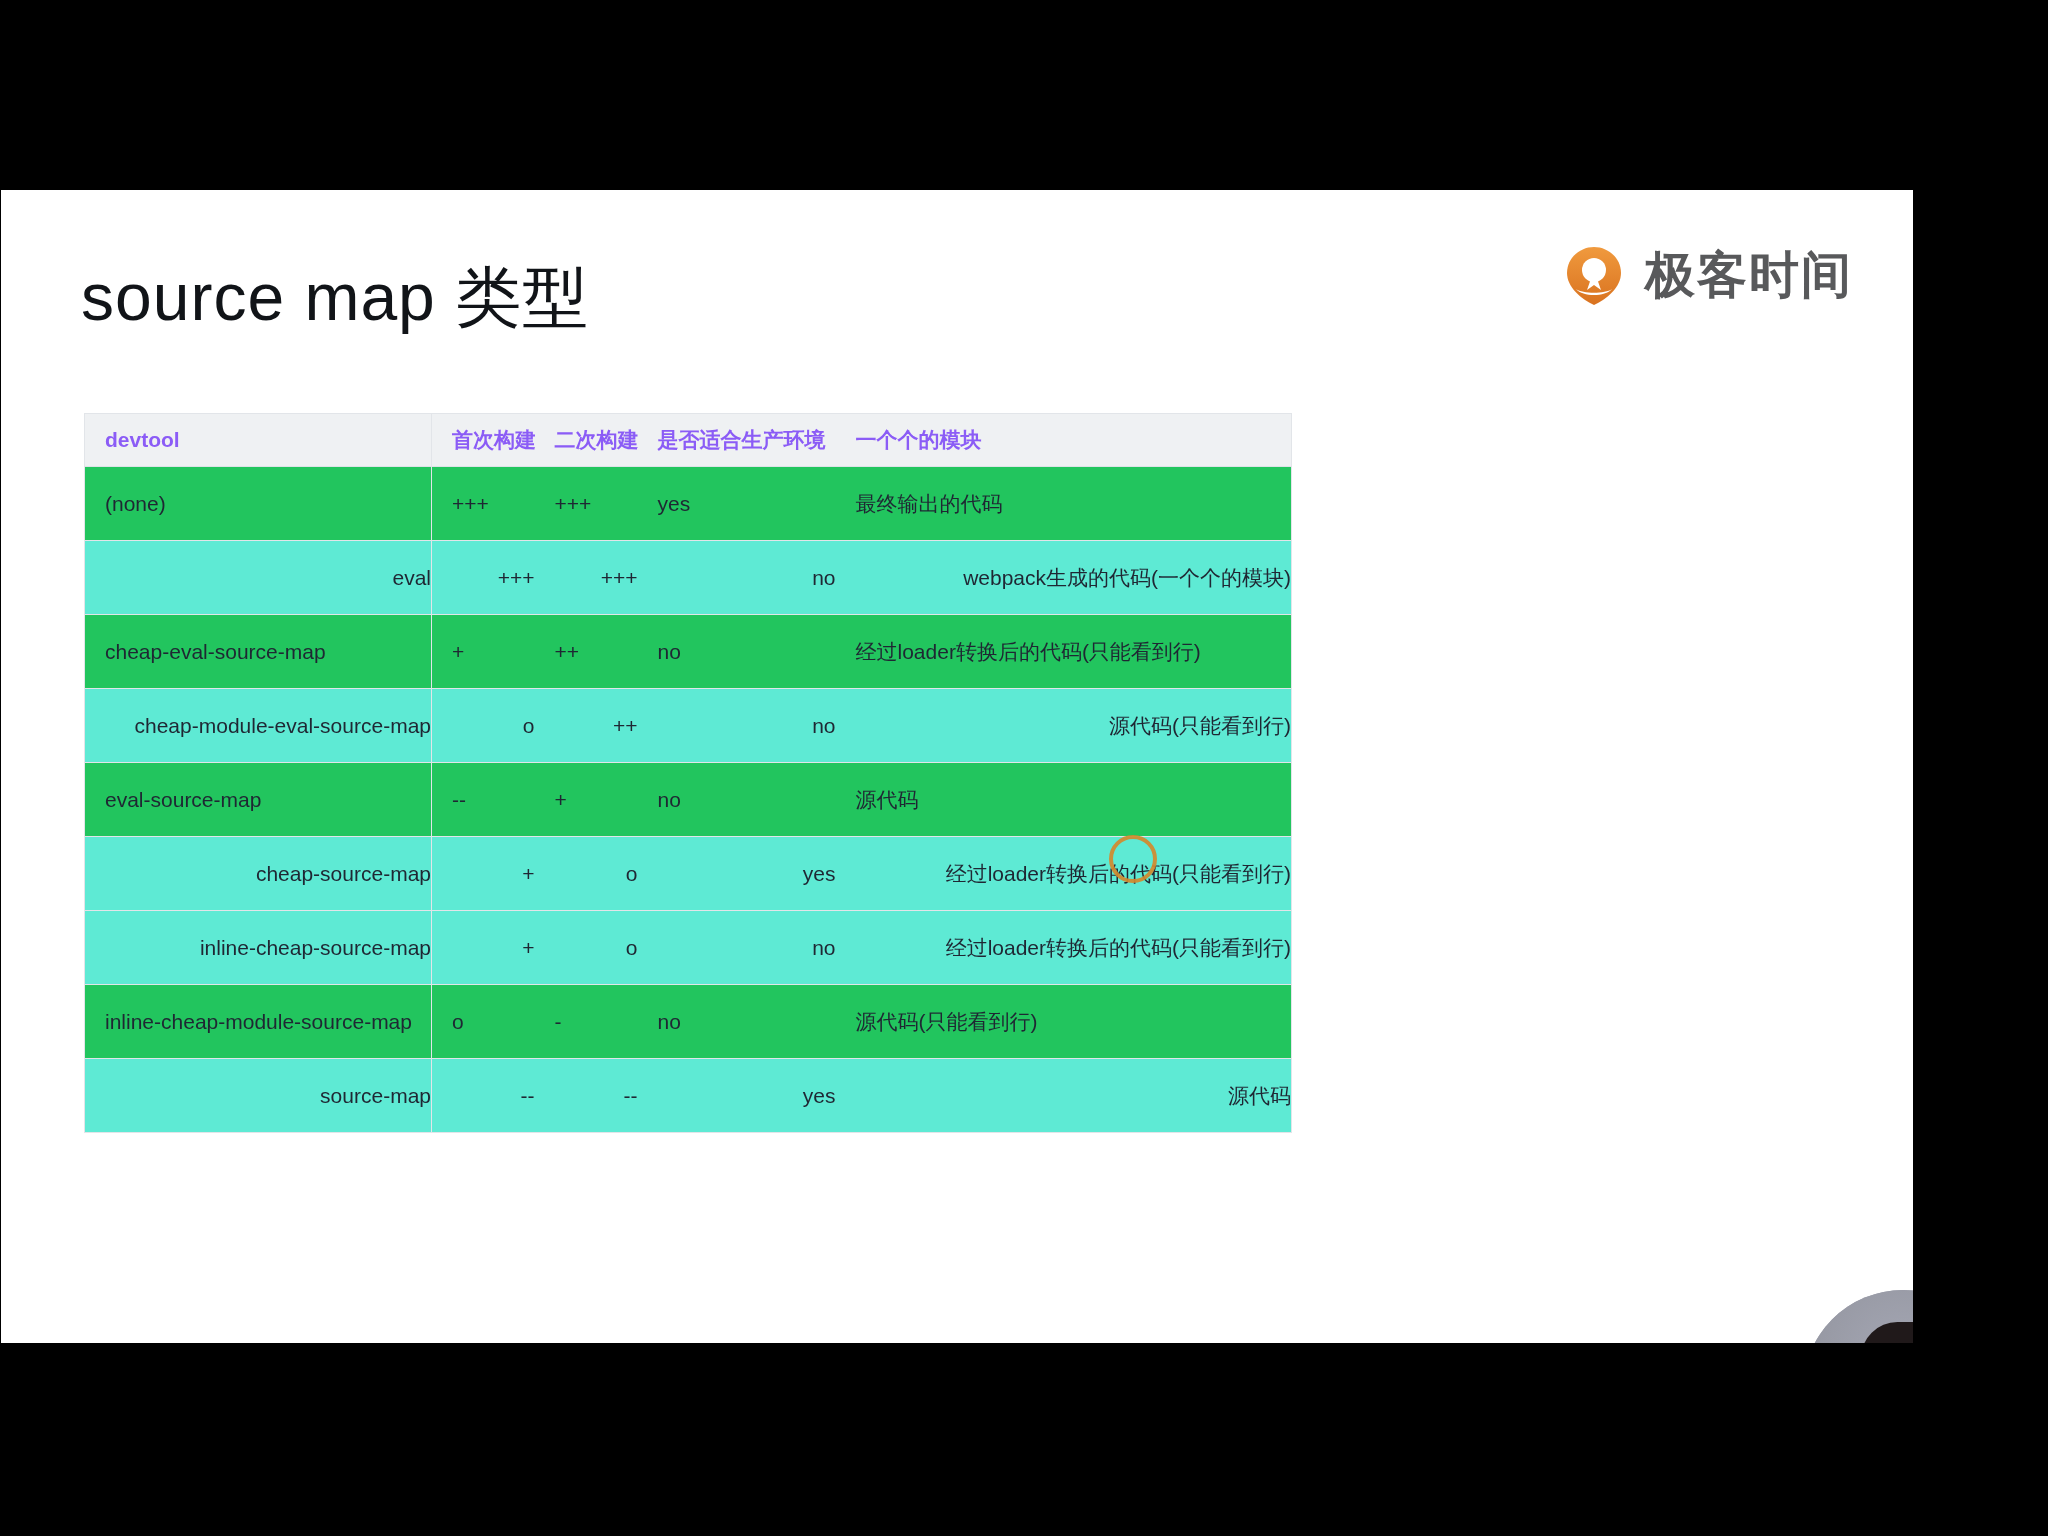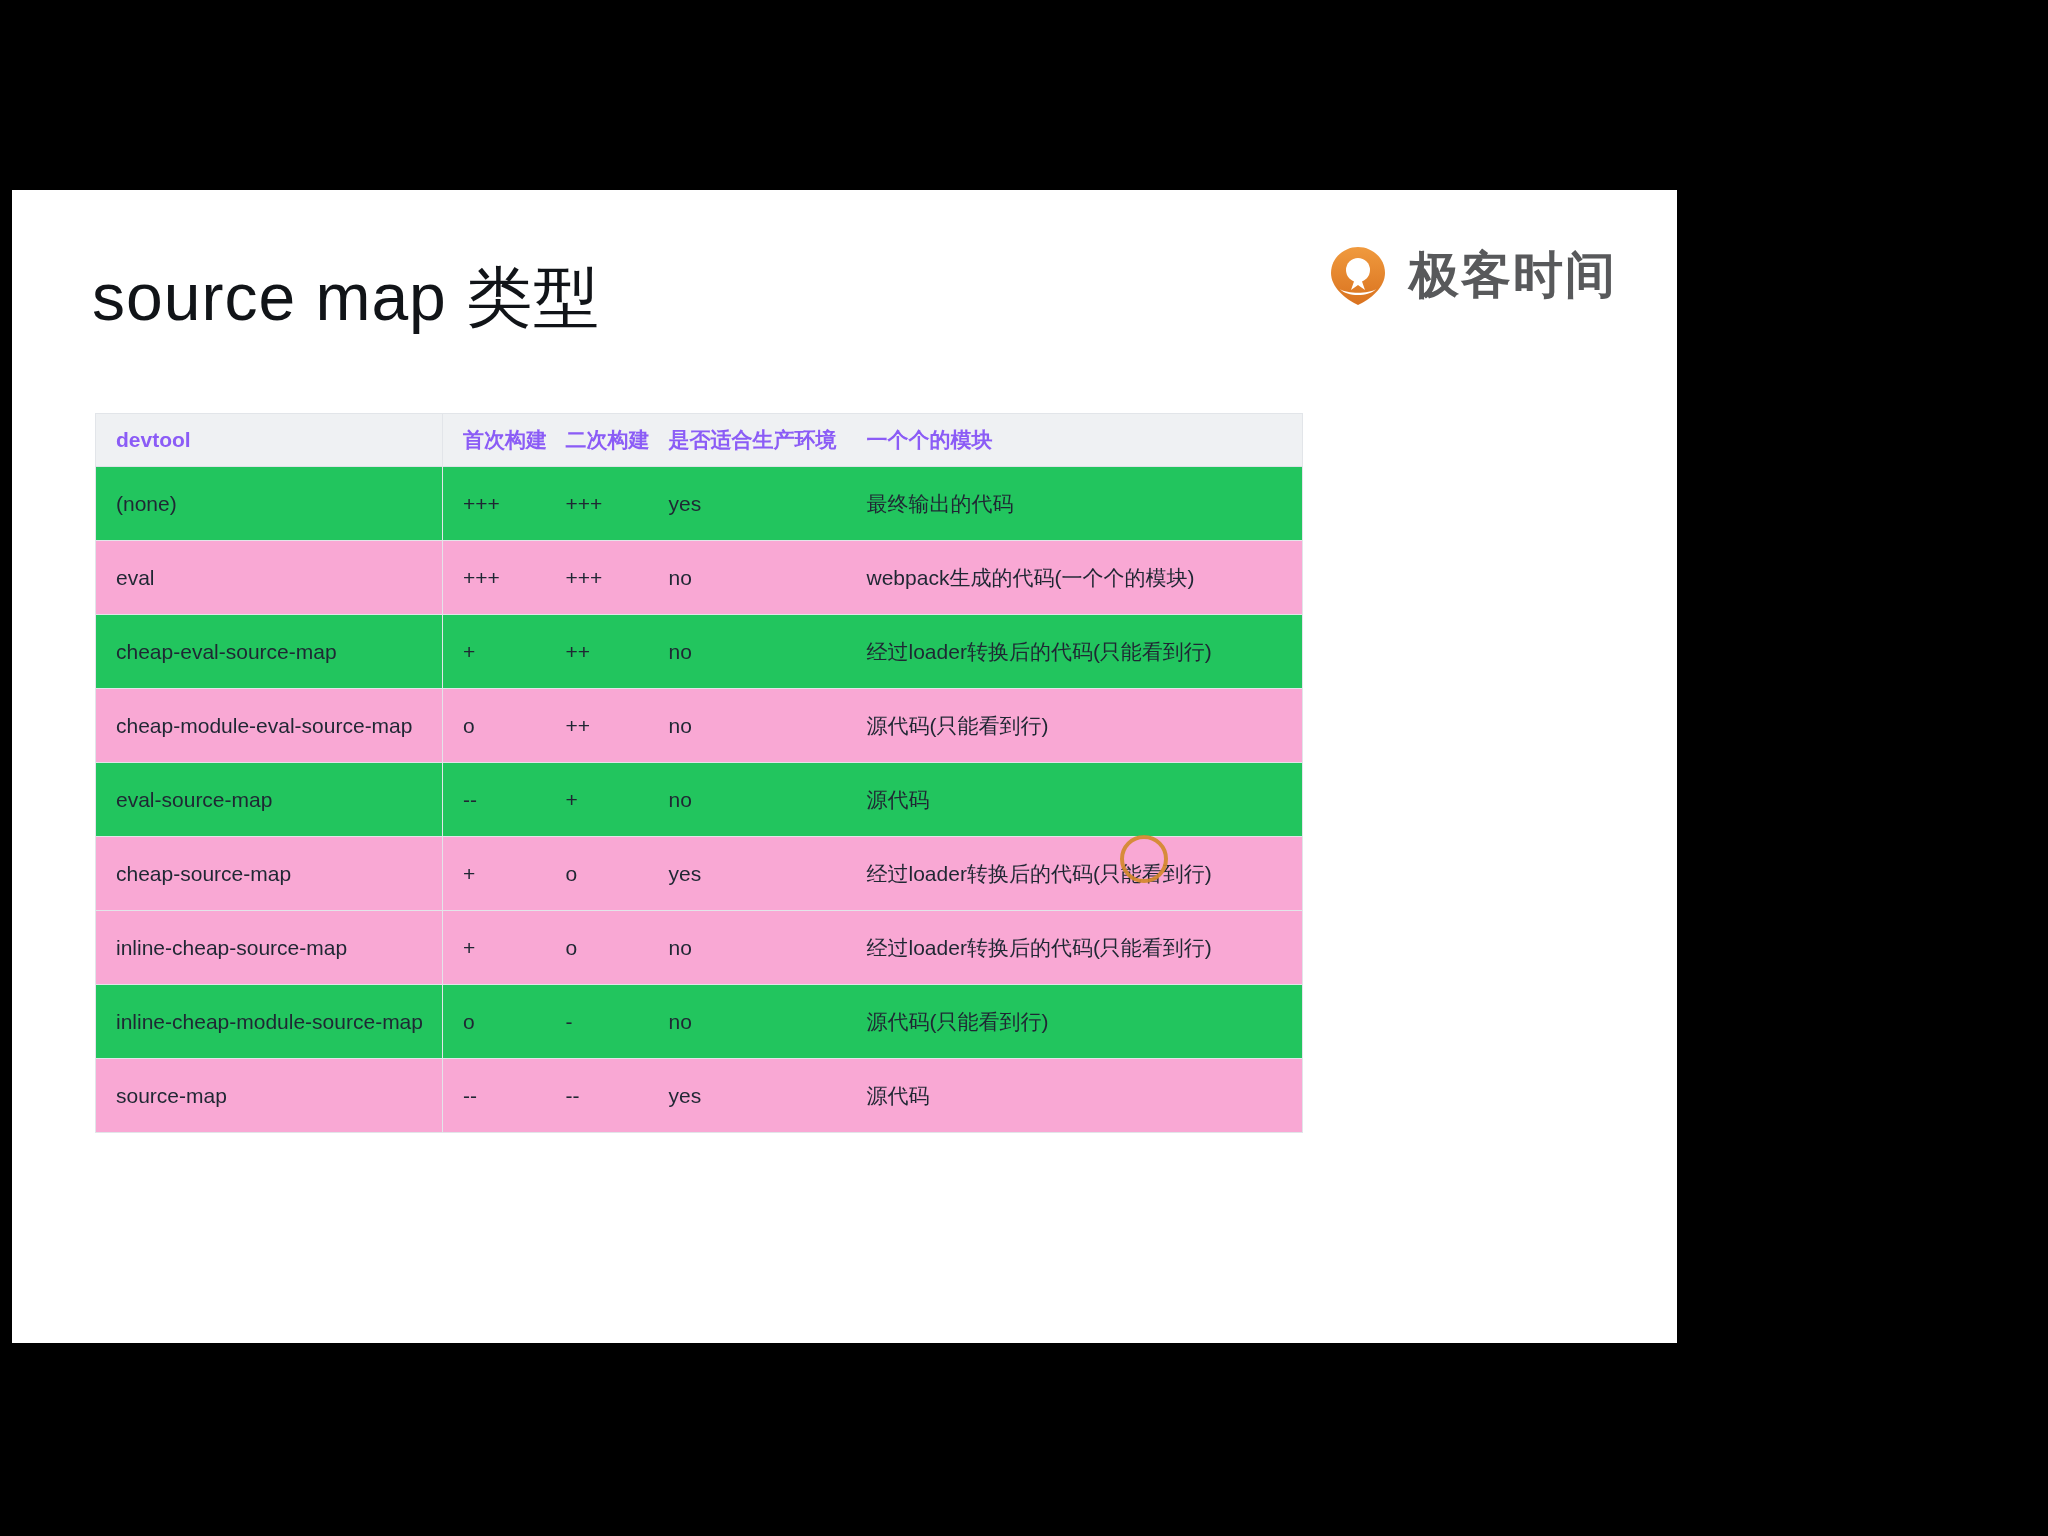--- a/index.html
+++ b/index.html
@@ -5,21 +5,21 @@
   * { margin:0; padding:0; box-sizing:border-box; }
   html,body { width:2048px; height:1536px; background:#000; overflow:hidden; }
   body { font-family:"Liberation Sans","DejaVu Sans",sans-serif; }
 
   .stage { position:relative; width:2048px; height:1536px; background:#000; }
 
   .letterbox-top { position:absolute; left:0; top:0; width:2048px; height:190px; background:#000; }
   .letterbox-bottom { position:absolute; left:0; top:1343px; width:2048px; height:193px; background:#000; }
 
   .slide {
-    position:absolute; left:12px; top:190px; width:1665px; height:1153px;
+    position:absolute; left:1px; top:190px; width:1912px; height:1153px;
     background:#ffffff; overflow:hidden;
   }
 
   
   .slide-title {
     position:absolute; left:80px; top:63px;
     font-size:66px; font-weight:400; color:#111418;
     letter-spacing:1px; white-space:nowrap;
   }
 
@@ -58,21 +58,21 @@
     overflow:hidden;
   }
   table.devtool-table thead th {
     background:#eff1f3;
     font-weight:700;
     height:53px;
     font-size:21px;
     color:#8b5cf6;
     border-bottom:1px solid #dfe3e7;
   }
-  table.devtool-table tbody tr.alt td { background:#f9a8d4; }
+  table.devtool-table tbody tr.alt td { background:#5eead4;text-align:right; }
   table.devtool-table tbody tr.plain td { background:#22c55e; }
 
   
   col.c-devtool { width:347px; }
   col.c-first   { width:103px; }
   col.c-second  { width:103px; }
   col.c-prod    { width:198px; }
   col.c-locate  { width:456px; }
 
   

